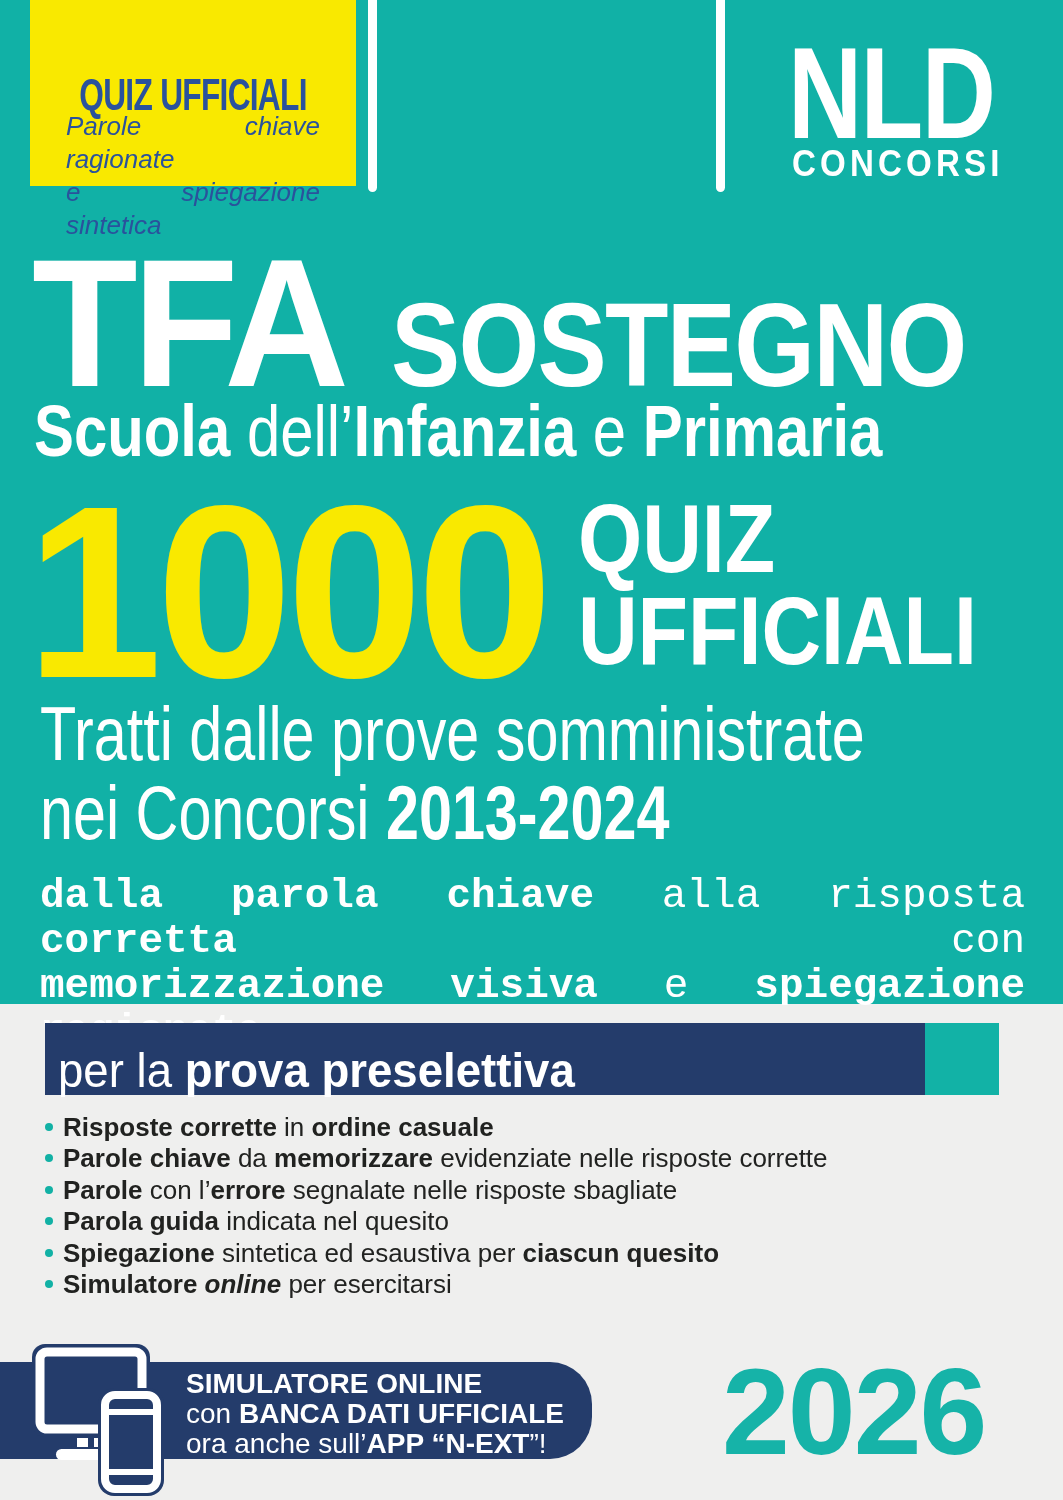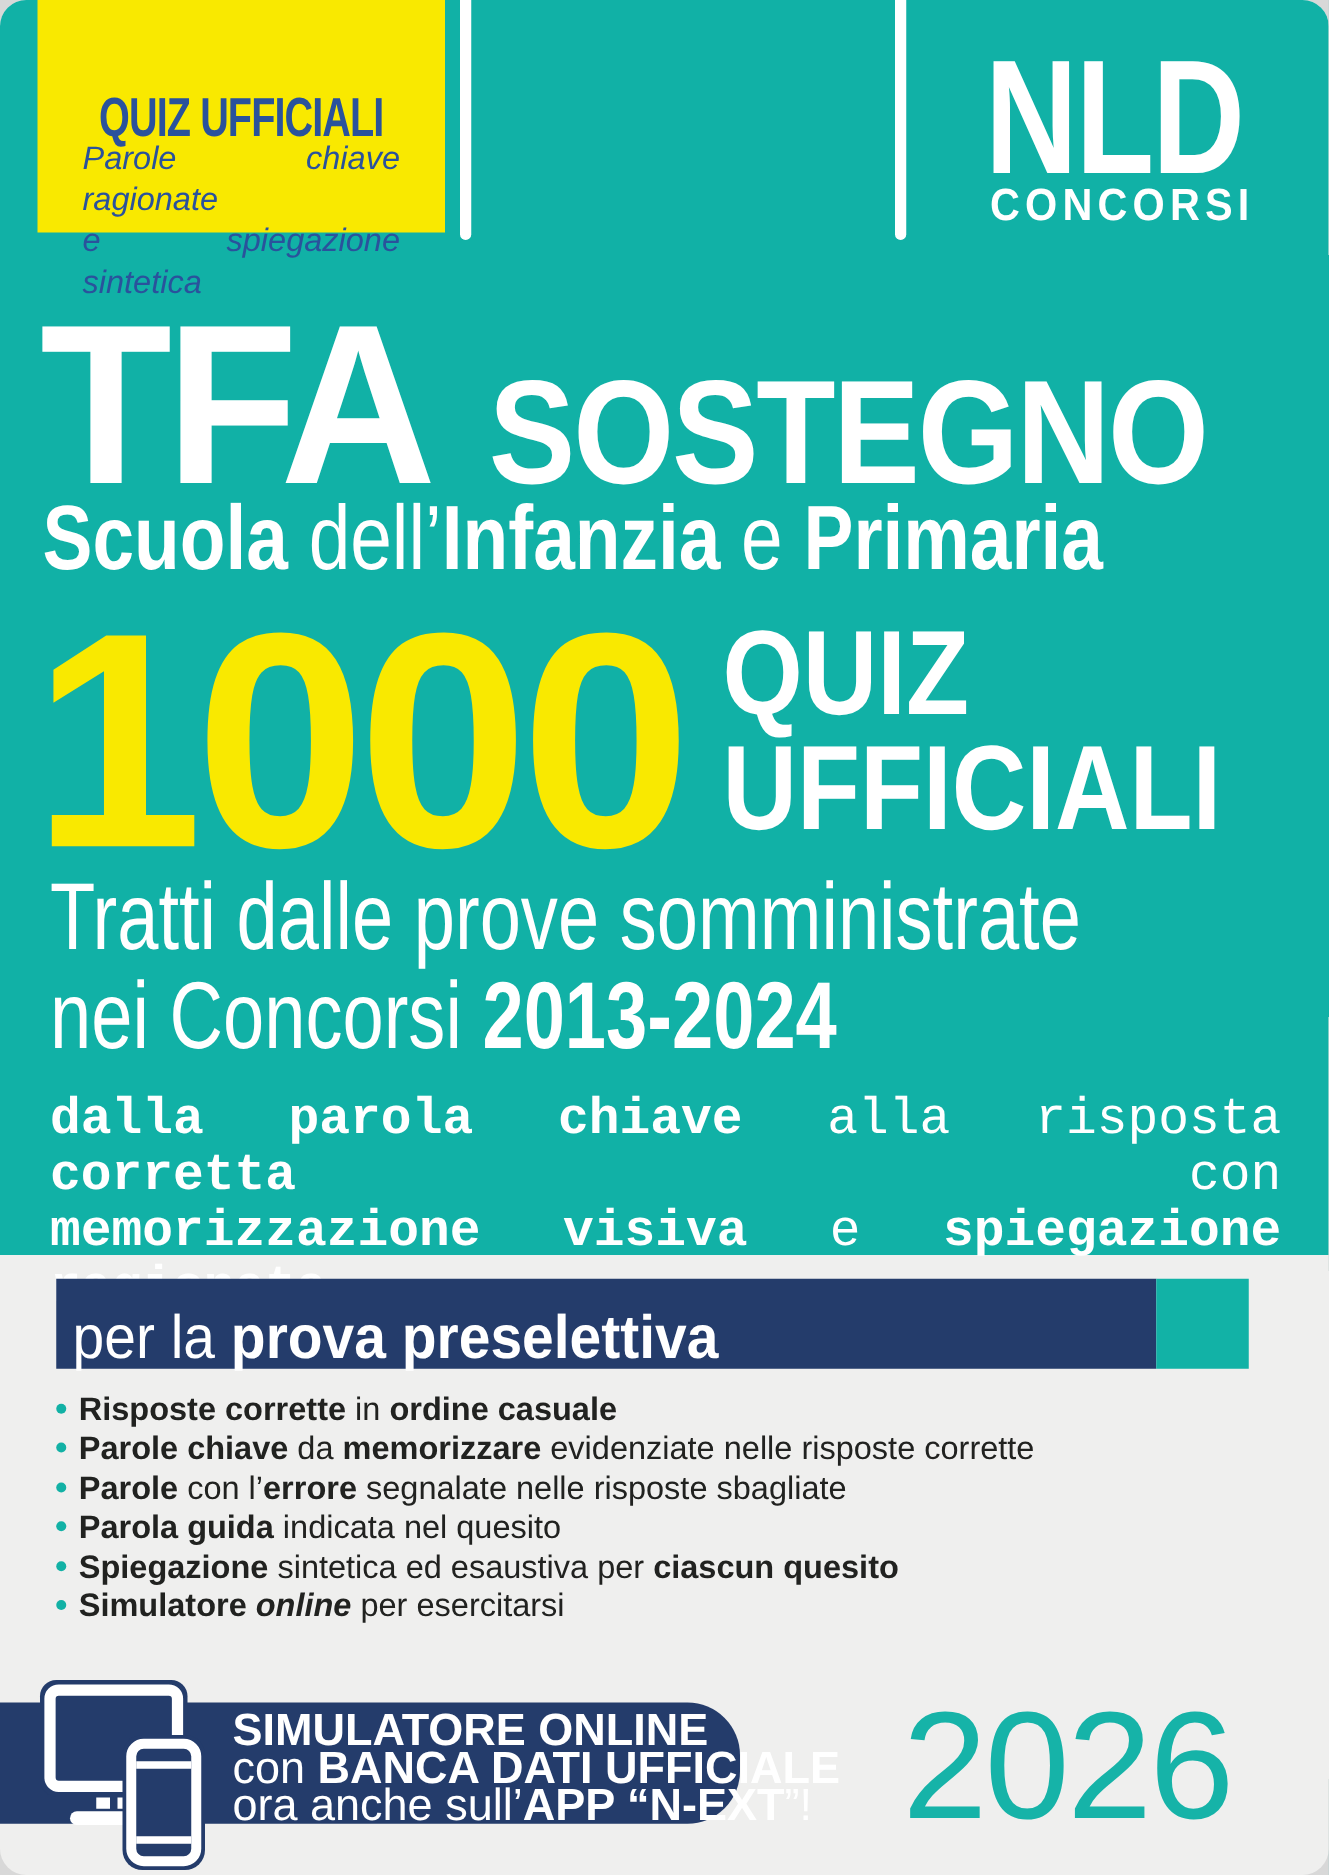--- a/index.html
+++ b/index.html
@@ -1,17 +1,17 @@
 <!DOCTYPE html>
 <html><head>
 <meta charset="utf-8">
 <style>
   html,body{margin:0;padding:0;background:#d8d8d8;}
   .page{position:relative;width:1063px;height:1500px;margin:0 auto;overflow:hidden;
-        background:#efefee;font-family:"Liberation Sans","DejaVu Sans",sans-serif;border-radius:21px;
+        background:#efefee;font-family:"Liberation Sans","DejaVu Sans",sans-serif;
         -webkit-font-smoothing:antialiased;}
   .abs{position:absolute;}
   .b{font-weight:700;}
   .bi{font-weight:700;font-style:italic;}
   .cx{display:inline-block;transform-origin:left center;white-space:nowrap;}
 
   
   .hero-bg{left:0;top:0;width:1063px;height:1004px;background:#11b1a6;}
 
   
@@ -63,27 +63,27 @@
             transform:scaleX(0.93);transform-origin:left center;white-space:nowrap;}
 
   .bullets{left:45px;top:1112px;width:980px;color:#212220;font-size:26px;}
   .bullet-item{display:flex;line-height:31.4px;}
   .dot{flex:0 0 8px;width:8px;height:8px;border-radius:50%;background:#12b1a5;
        margin:11px 10px 0 0;}
 
   
   .pill{left:0;top:1362px;width:592px;height:97px;background:#243c6b;
         border-radius:0 42px 42px 0;color:#fff;}
-  .pill-text{position:absolute;left:186px;top:7px;font-size:36px;line-height:30px;
+  .pill-text{position:absolute;left:186px;top:7px;font-size:28px;line-height:30px;
              font-weight:400;white-space:nowrap;}
   .pill-text .l1{font-weight:700;}
   .icon-wrap{left:30px;top:1342px;width:140px;height:155px;}
 
   .year{left:722px;top:1351px;color:#16b3a8;font-size:122px;line-height:122px;
-        font-weight:400;letter-spacing:-2px;}
+        font-weight:700;letter-spacing:-2px;}
 </style>
 </head>
 <body>
 
 <div class="page">
 
   <div class="abs hero-bg"></div>
 
   <div class="abs badge">
     <div class="badge-title">QUIZ UFFICIALI</div>

